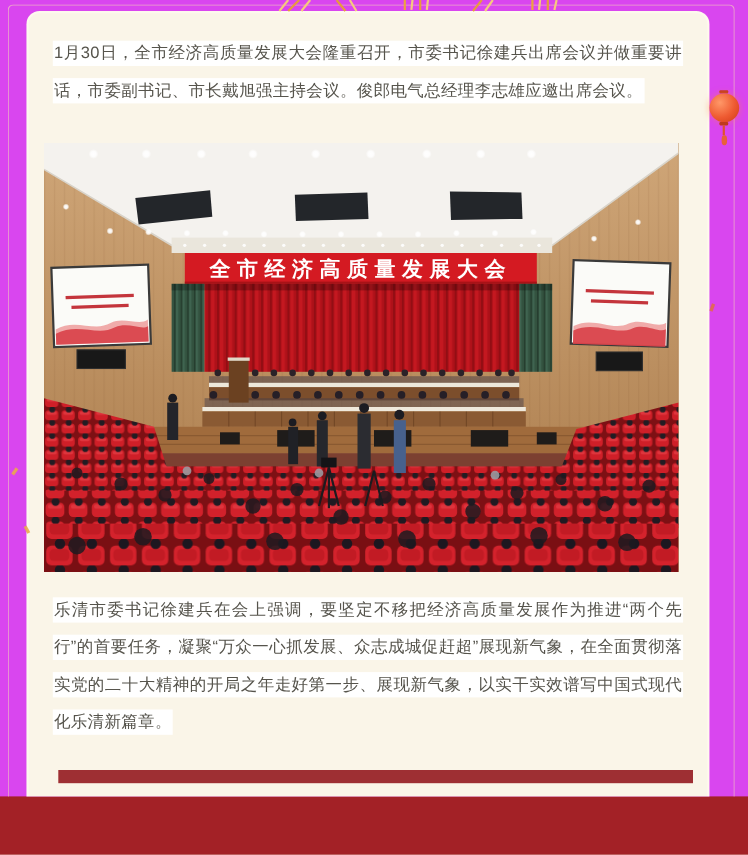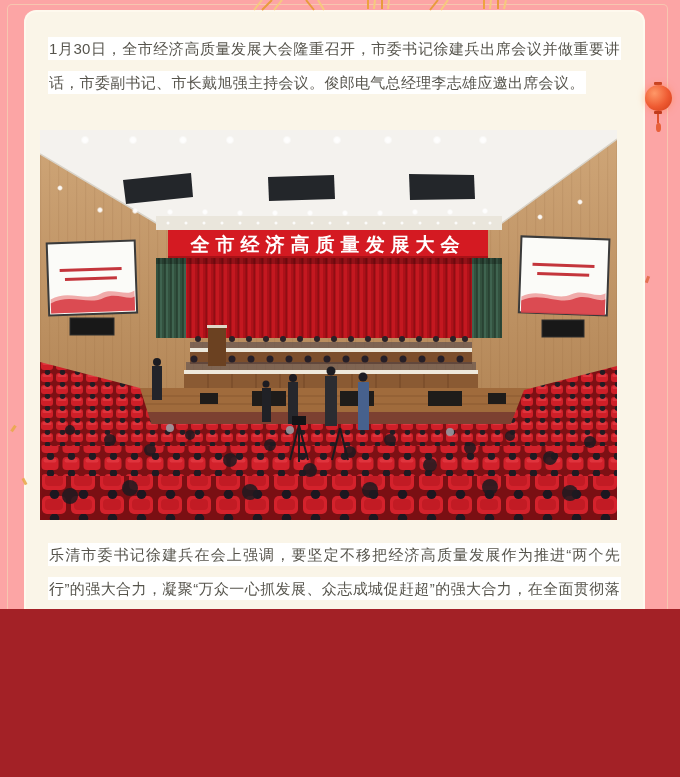--- a/index.html
+++ b/index.html
@@ -1,21 +1,21 @@
 <!DOCTYPE html>
 <html><head>
 <meta charset="utf-8">
 <style>
   html,body{margin:0;padding:0;}
   body{
     width:680px;height:777px;overflow:hidden;
     font-family:"Liberation Sans",sans-serif;
     background:#a32126;
   }
-  .page{position:relative;width:680px;height:609px;background:#fca5a5;overflow:hidden;}
+  .page{position:relative;width:680px;height:724px;background:#d946ef;overflow:hidden;}
 
   
   .frame-line{
     position:absolute;left:7px;right:12px;top:4px;bottom:-3px;
     border:1px solid rgba(244,216,182,.65);border-bottom:none;
     border-radius:5px 5px 0 0;pointer-events:none;z-index:1;
   }
 
   
   .panel{
@@ -381,21 +381,21 @@
           <rect x="492" y="134" width="62" height="3" fill="#c4353c"></rect>
           <rect x="497" y="143" width="52" height="3" fill="#c4353c"></rect>
           <path d="M482,168 C500,158 517,172 532,164 C544,158 558,168 566,162 L566,184 L482,184 Z" fill="#e86a6a" opacity=".55"></path>
           <path d="M482,172 C502,162 520,176 536,168 C548,163 560,172 566,168 L566,184 L482,184 Z" fill="#d84048" opacity=".9"></path>
         </g>
         <rect x="502" y="190" width="42" height="17" fill="#181818" stroke="#2e2e2e"></rect>
       </svg>
     </div>
 
     <div class="body-text">
-      <p class="para"><span class="hl">乐清市委书记徐建兵在会上强调，要坚定不移把经济高质量发展作为推进“两个先行”的强大合力，凝聚“万众一心抓发展、众志成城促赶超”的强大合力，在全面贯彻落实党的二十大精神的开局之年走好第一步、展现新气象，以实干实效谱写中国式现代化乐清新篇章。</span></p>
+      <p class="para"><span class="hl">乐清市委书记徐建兵在会上强调，要坚定不移把经济高质量发展作为推进“两个先行”的首要任务，凝聚“万众一心抓发展、众志成城促赶超”展现新气象，在全面贯彻落实党的二十大精神的开局之年走好第一步、展现新气象，以实干实效谱写中国式现代化乐清新篇章。</span></p>
     </div>
 
     <div class="bottom-bar"></div>
   </div>
 
   <div class="lantern">
     <div class="cap"></div>
     <div class="body"></div>
     <div class="base"></div>
     <div class="tail"></div>

